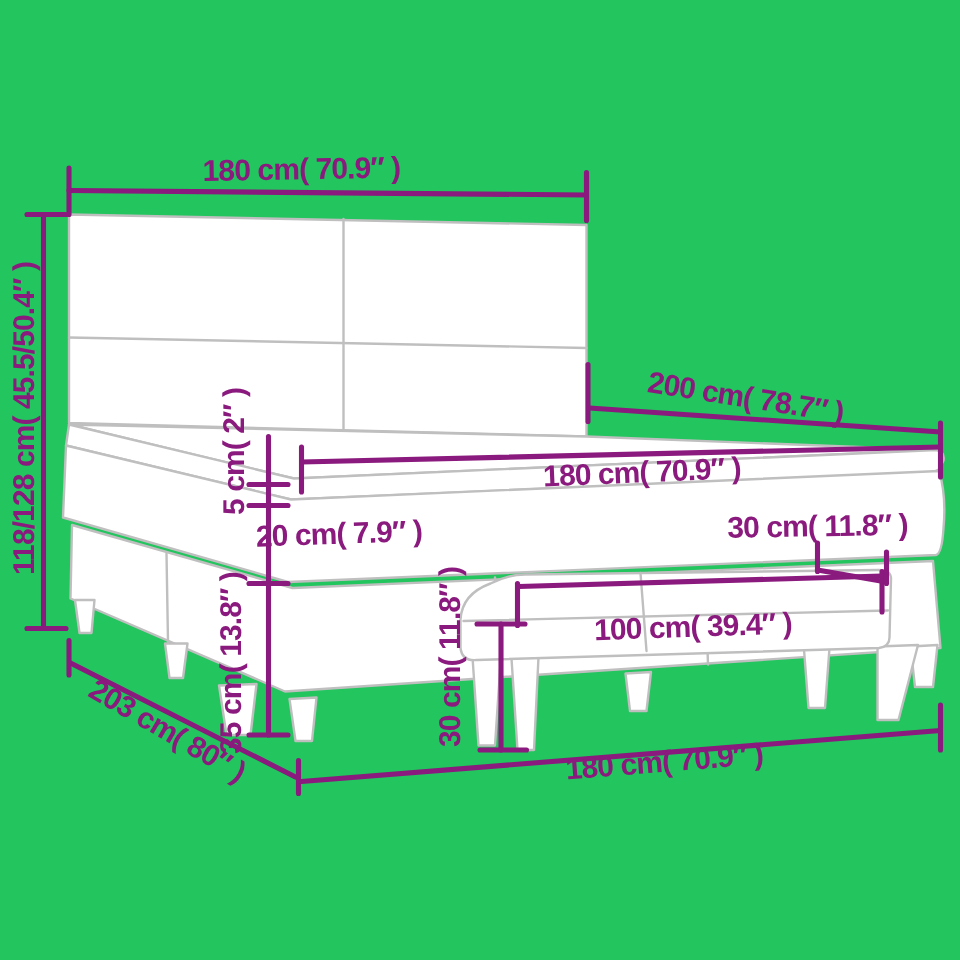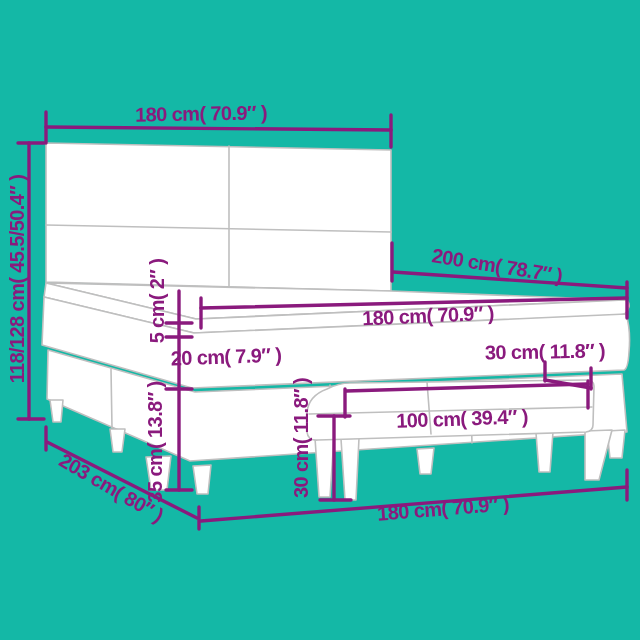--- a/index.html
+++ b/index.html
@@ -1,16 +1,16 @@
 <!DOCTYPE html>
 <html style="--accent: #8a1a7d; --line: #bfbfbf;"><head>
 <meta charset="utf-8">
 <style>
   html,body{margin:0;padding:0;background:#ffffff;}
-  #canvas{position:relative;width:640px;height:640px;background:#14b8a6;overflow:hidden;
+  #canvas{position:relative;width:640px;height:640px;background:#22c55e;overflow:hidden;
           font-family:"Liberation Sans",sans-serif;}
   #scene{position:absolute;left:0;top:0;}
   .f{fill:none;stroke:var(--line,#bdbdbd);stroke-width:1.6;stroke-linejoin:round;stroke-linecap:round;}
   .fw{fill:#ffffff;stroke:var(--line,#bdbdbd);stroke-width:1.6;stroke-linejoin:round;stroke-linecap:round;}
   .m{fill:none;stroke:var(--accent,#8a1a7d);stroke-width:3.4;stroke-linecap:round;}
   .dim{position:absolute;transform:translate(-50%,-50%) rotate(var(--r,0deg));
        font-weight:bold;font-size:20px;letter-spacing:-0.6px;color:var(--accent,#8a1a7d);
        white-space:nowrap;}
 </style>
 </head>

